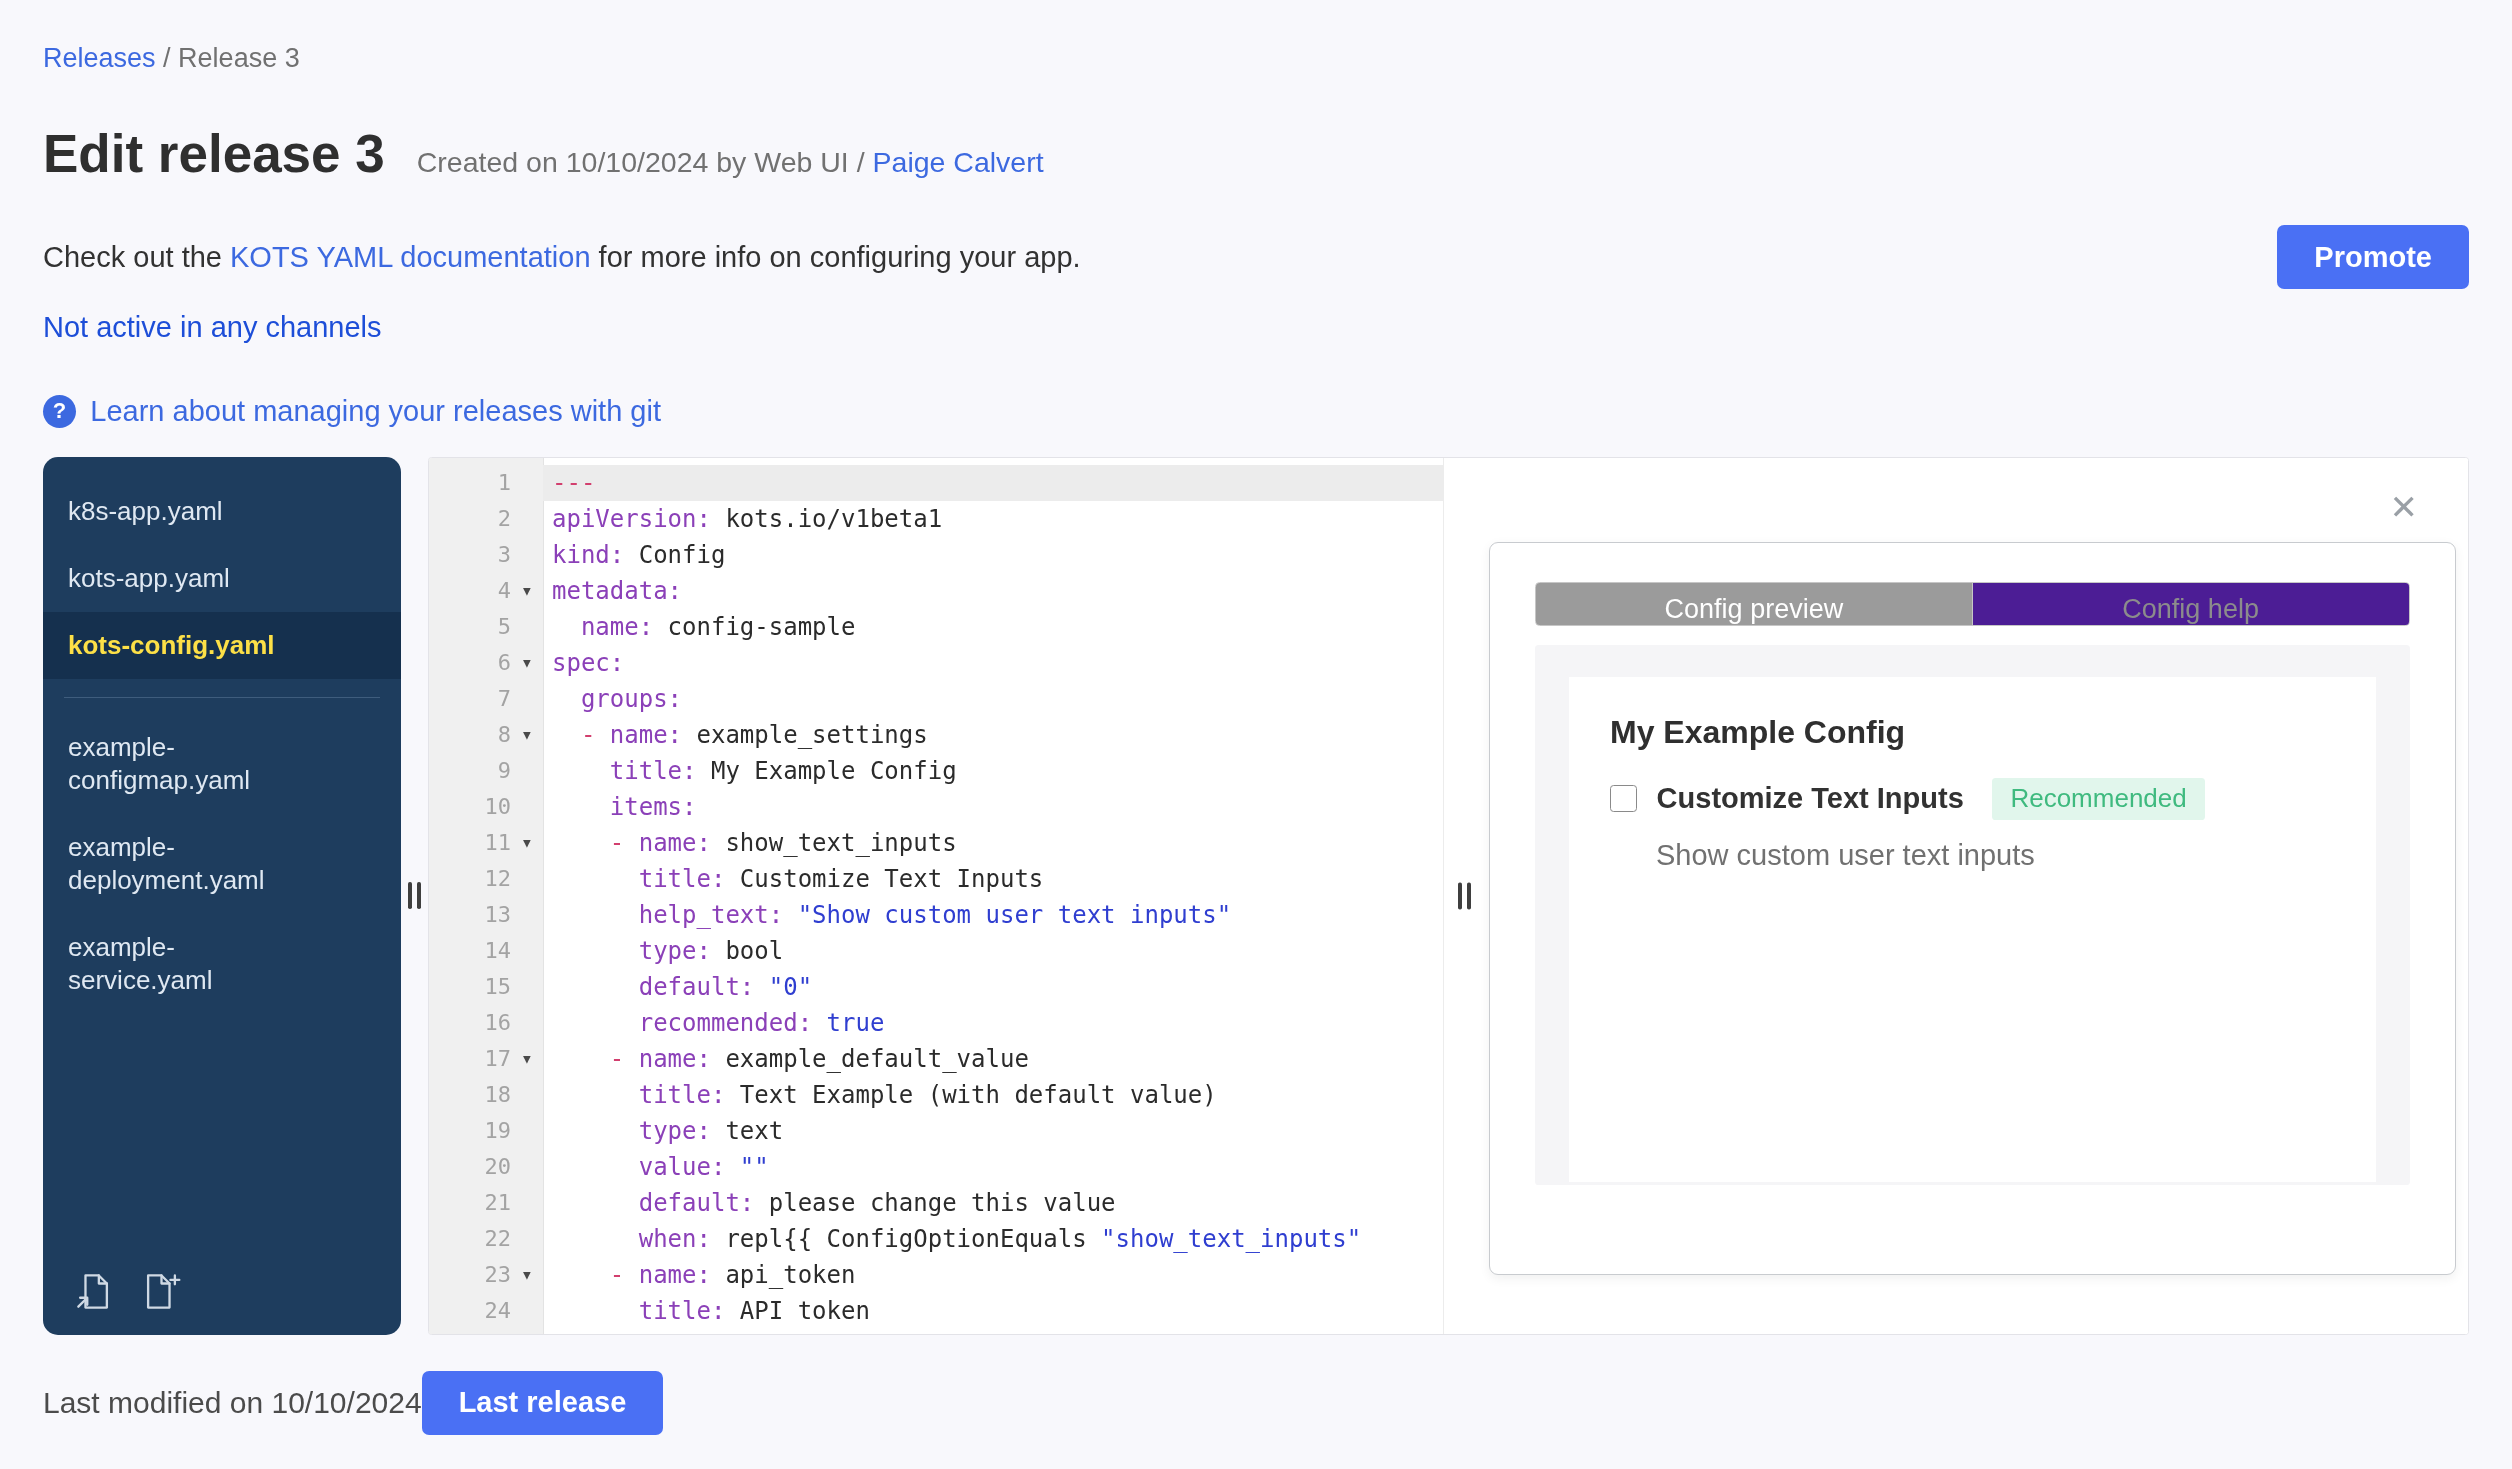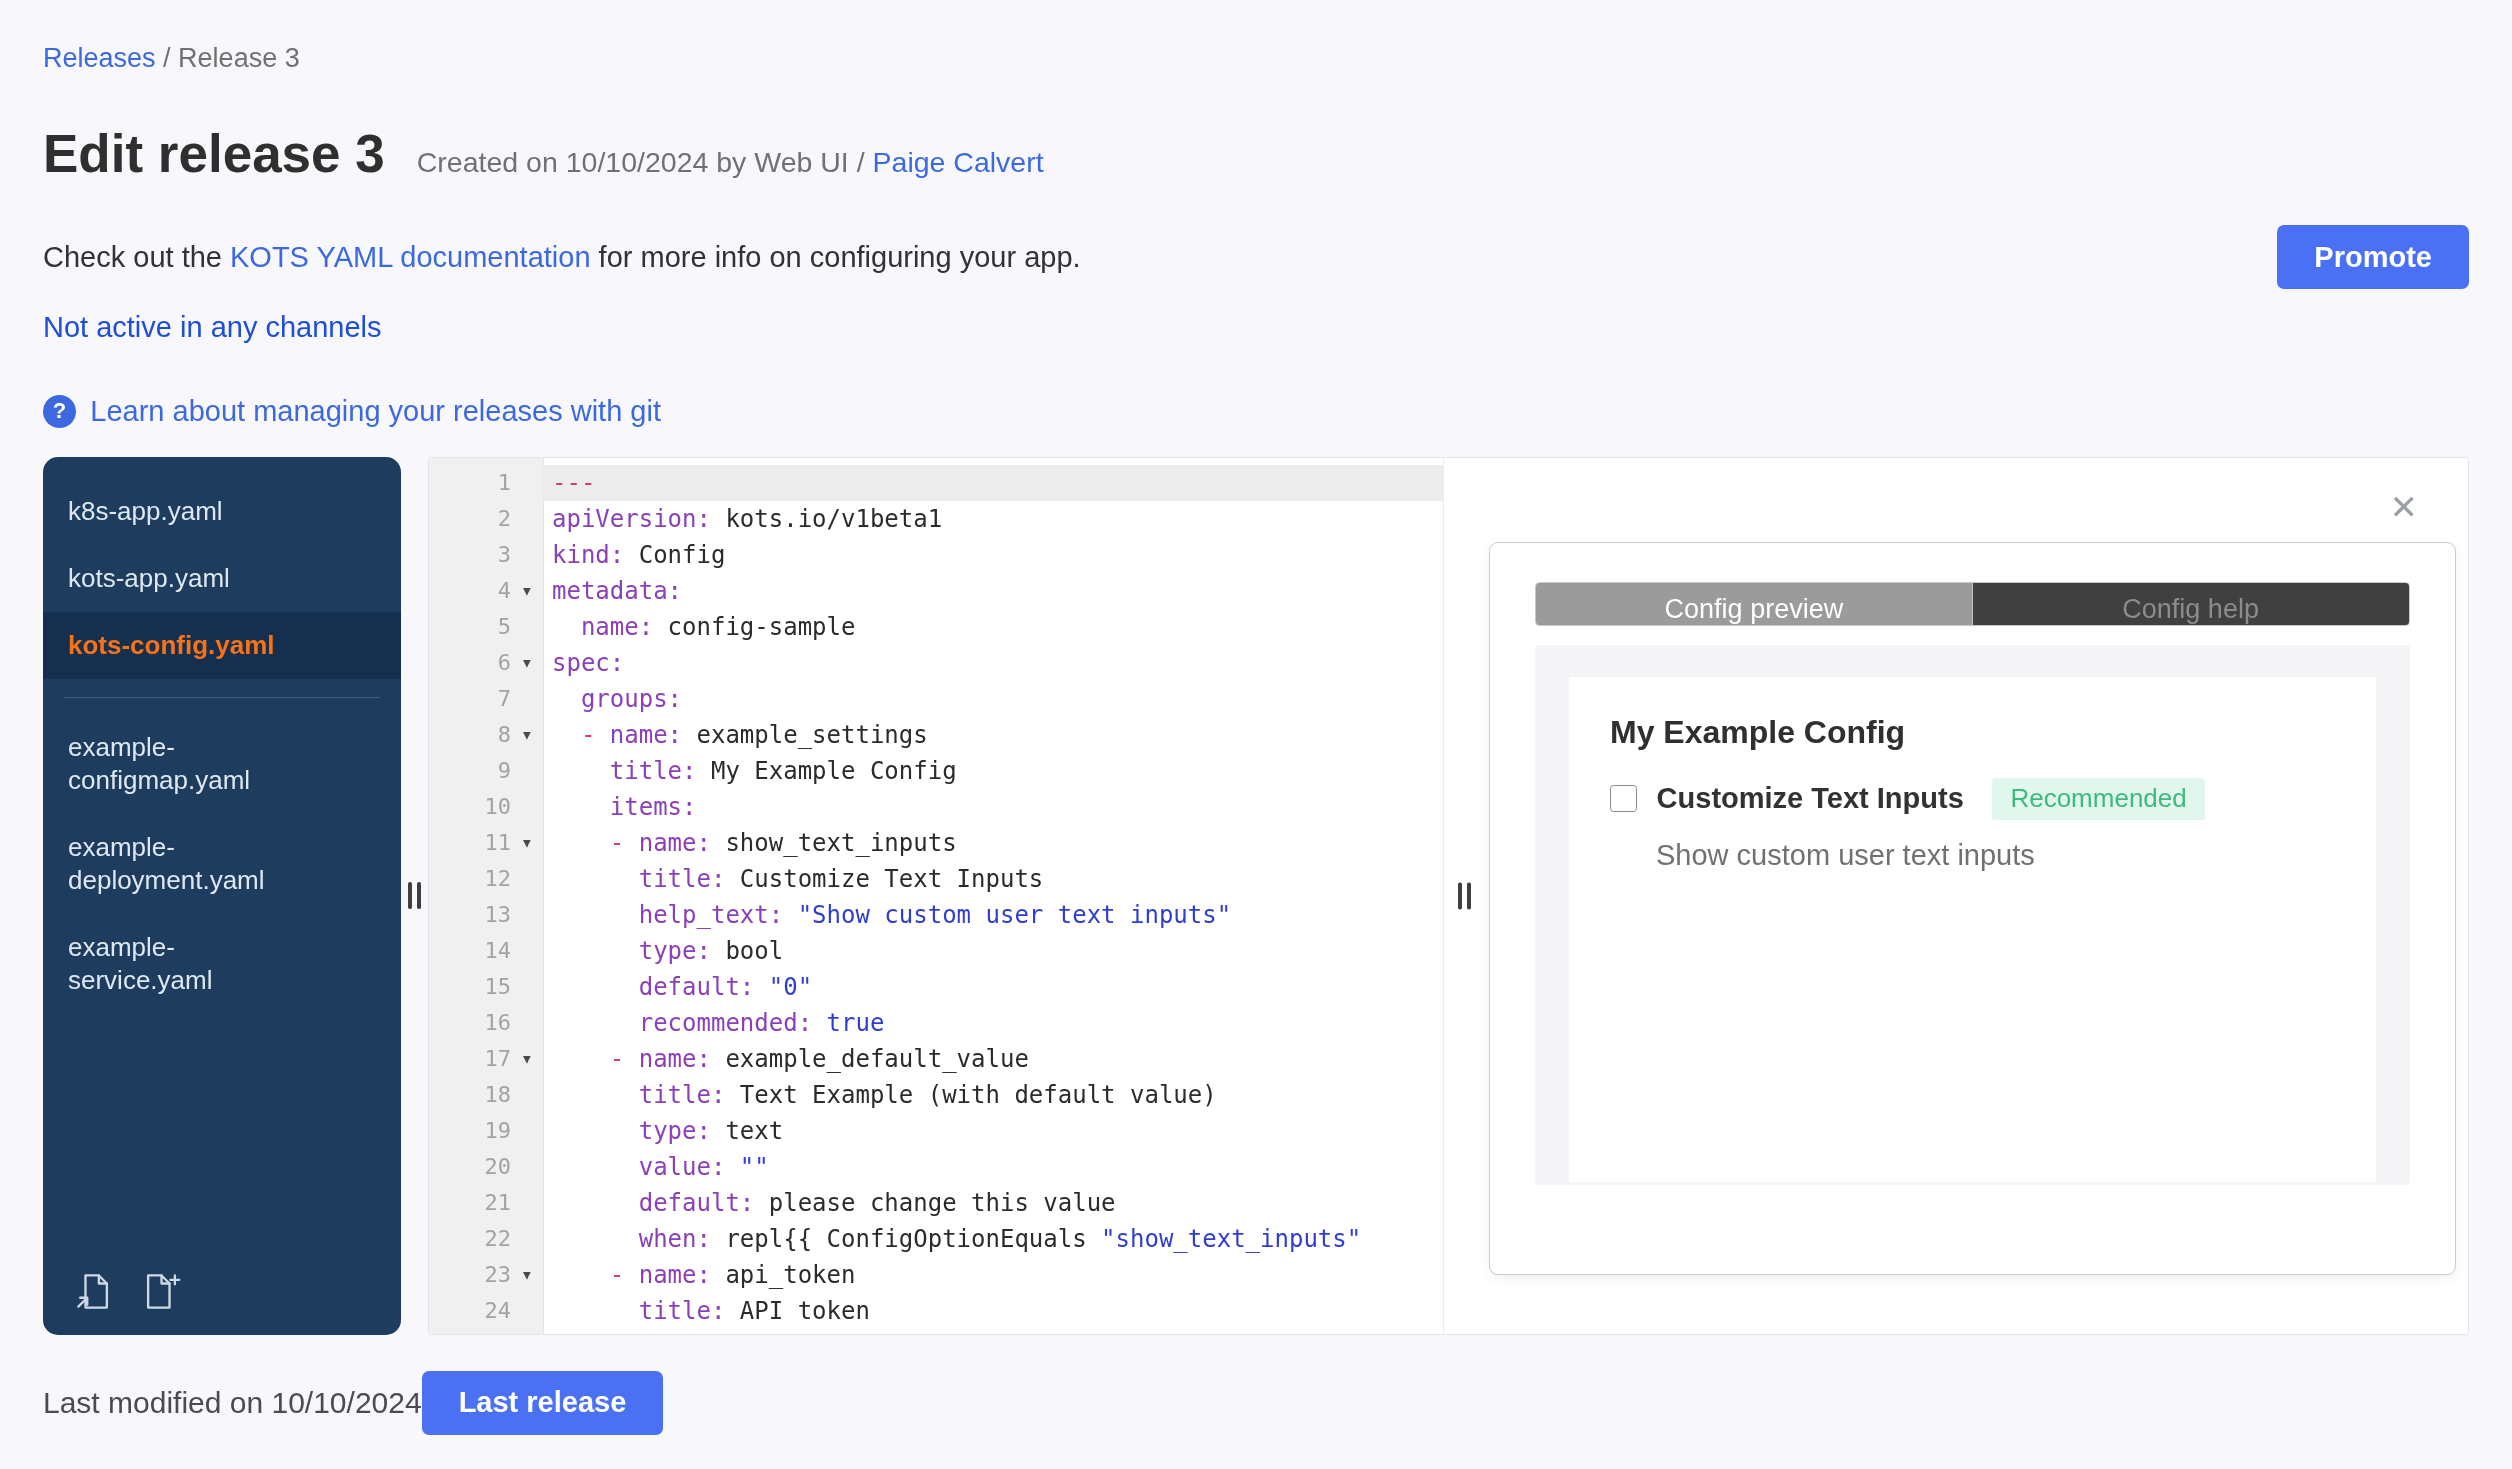--- a/index.html
+++ b/index.html
@@ -43,21 +43,21 @@
     color:#fff;align-items:center;justify-content:center;font-size:22px;font-weight:bold;flex:0 0 auto;}
 
   .btn{background:var(--accent);color:#fff;border:none;border-radius:7.1px;font-size:29px;
     font-weight:bold;height:64px;padding:0 37px;cursor:pointer;font-family:inherit;}
 
   
   .workspace{display:flex;height:878px;}
   .file-sidebar{width:358px;background:var(--sidebar-bg);border-radius:15px;color:#dfe8f2;
     padding:21.4px 0 23px 0;position:relative;flex:0 0 auto;}
   .file-item{font-size:26px;line-height:33px;padding:17px 93px 17px 25px;cursor:pointer;}
-  .file-item.selected{background:var(--sidebar-selected-bg);font-weight:bold;color:#f97316;}
+  .file-item.selected{background:var(--sidebar-selected-bg);font-weight:bold;color:#fde047;}
   .sidebar-divider{border-top:1.8px solid #3f5d7d;margin:18px 21.4px 16px 21.4px;}
   .sidebar-footer{position:absolute;bottom:23px;left:30px;display:flex;gap:27px;}
   .sidebar-footer svg{width:41px;height:41px;display:block;cursor:pointer;}
 
   .gap-handle{width:27px;display:flex;align-items:center;justify-content:center;gap:5.3px;flex:0 0 auto;cursor:col-resize;}
   .gap-handle i,.panel-handle i{display:block;width:3.6px;height:27px;background:#3f3f3f;border-radius:1.8px;}
 
   .editor-container{flex:1;display:flex;background:#fff;border:0.9px solid #e3e3e8;border-radius:3.6px;overflow:hidden;position:relative;}
   .code-pane{flex:1;position:relative;overflow:hidden;padding-top:7.1px;}
   .code-pane::before{content:'';position:absolute;left:0;top:0;bottom:0;width:114px;
@@ -74,21 +74,21 @@
   .tk-dash{color:var(--code-dash);}
   .tk-meta{color:var(--code-meta);}
   .tk-txt{color:var(--code-plain);}
 
   .panel-pane{width:1025px;flex:0 0 auto;background:#fff;border-left:1.8px solid #ececec;position:relative;}
   .panel-handle{position:absolute;left:14.3px;top:50%;transform:translateY(-50%);display:flex;gap:5.3px;cursor:col-resize;}
   .close-icon{position:absolute;top:32px;right:50px;font-size:34px;color:#9aa0a6;cursor:pointer;line-height:1;}
   .config-panel{position:absolute;left:45px;right:12.5px;top:84px;bottom:59px;background:#fff;
     border:1.8px solid #c8cbcf;border-radius:9px;box-shadow:0 3.6px 10.7px rgba(0,0,0,0.06);padding:39px 45px;}
   .tabs{display:flex;border:1.8px solid #c6c6c6;border-radius:4.5px;overflow:hidden;height:44px;margin-bottom:19.6px;}
-  .tab{flex:1;text-align:center;line-height:52px;font-size:27px;color:#8c8c8c;background:#404040;cursor:pointer;}
+  .tab{flex:1;text-align:center;line-height:52px;font-size:27px;color:#8c8c8c;background:#4c1d95;cursor:pointer;}
   .tab.active{background:var(--tab-active-bg);color:#fff;}
   .tab + .tab{border-left:1.8px solid #c6c6c6;}
   .preview-box{background:#f5f5f7;border-radius:3.6px;padding:32px 34px 1.8px 34px;height:540px;}
   .preview-card{background:#fff;min-height:505px;padding:37px 41px;}
   .preview-card h3{font-size:32px;font-weight:700;color:#2f2f2f;margin-bottom:27px;}
   .cfg-item{display:flex;align-items:center;gap:19.6px;}
   .checkbox{width:27px;height:27px;border:1.8px solid #8a8a8a;border-radius:3.6px;background:#fff;flex:0 0 auto;cursor:pointer;}
   .cfg-item label{font-size:29px;font-weight:bold;color:#323232;}
   .badge{margin-left:9px;font-size:26px;color:var(--badge-text);background:var(--badge-bg);
     padding:5.3px 18px;border-radius:3.6px;}

